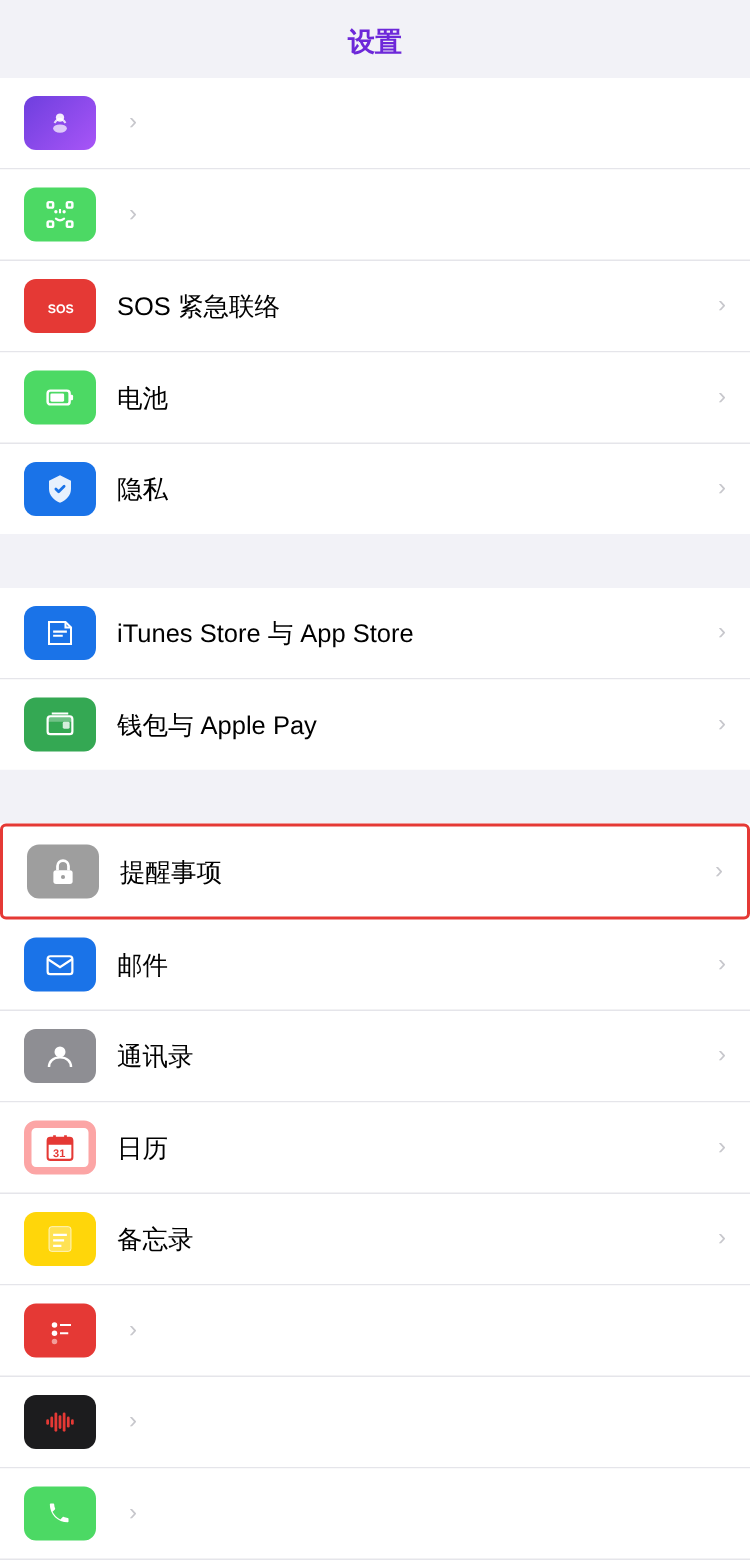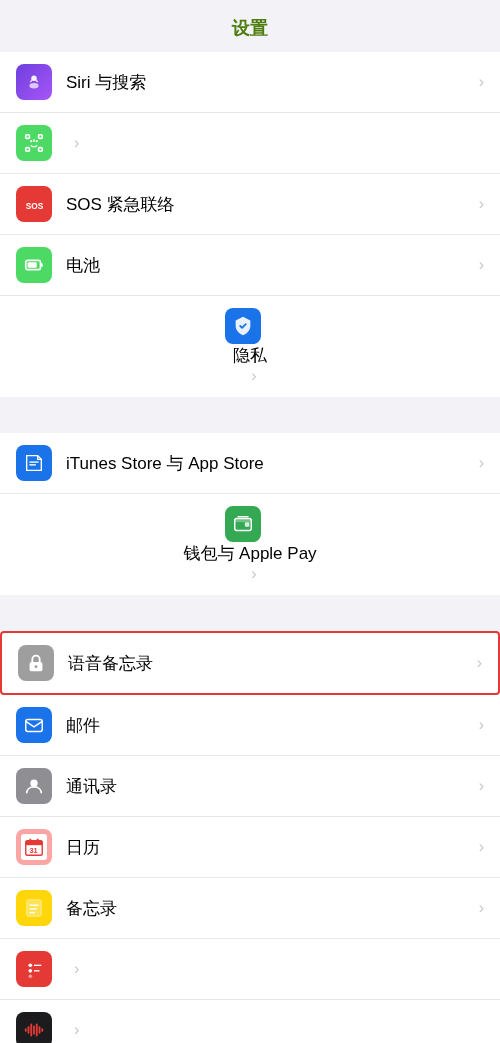--- a/index.html
+++ b/index.html
@@ -16,45 +16,44 @@
       color: #000;
       position: relative;
     }
 
     .page-title {
       text-align: center;
       font-size: 18px;
       font-weight: 600;
       padding: 16px 0 12px 0;
       background: #f2f2f7;
-      color: #4d7c0f;
+      color: #6d28d9;
     }
 
     .section {
       background: #fff;
       margin-bottom: 36px;
     }
 
     .settings-row {
       display: flex;
       align-items: center;
       padding: 12px 16px;
       border-bottom: 1px solid #e5e5ea;
       background: #fff;
       position: relative;
       cursor: pointer;
     }
 
     .settings-row:last-child {
       border-bottom: none;
-      flex-direction: column;
     }
 
     .icon-wrapper {
-      width: 36px;
+      width: 48px;
       height: 36px;
       border-radius: 8px;
       display: flex;
       align-items: center;
       justify-content: center;
       margin-right: 14px;
       flex-shrink: 0;
     }
 
     .icon-siri { background: linear-gradient(135deg, #6e3fde, #a855f7); }
@@ -100,21 +99,20 @@
 <div class="section">
 
   <div class="settings-row">
     <div class="icon-wrapper icon-siri">
       <svg class="icon-svg" viewBox="0 0 24 24" fill="none">
         <circle cx="12" cy="8" r="3" fill="white" opacity="0.9"></circle>
         <ellipse cx="12" cy="16" rx="5" ry="3" fill="white" opacity="0.7"></ellipse>
         <path d="M8 12 Q12 6 16 12" stroke="white" stroke-width="1.5" fill="none" opacity="0.8"></path>
       </svg>
     </div>
-    <span class="row-label">Siri 与搜索</span>
     <span class="chevron">›</span>
   </div>
 
   <div class="settings-row">
     <div class="icon-wrapper icon-faceid">
       <svg class="icon-svg" viewBox="0 0 24 24" fill="none">
         <rect x="3" y="3" width="4" height="4" rx="1" stroke="white" stroke-width="1.8" fill="none"></rect>
         <rect x="17" y="3" width="4" height="4" rx="1" stroke="white" stroke-width="1.8" fill="none"></rect>
         <rect x="3" y="17" width="4" height="4" rx="1" stroke="white" stroke-width="1.8" fill="none"></rect>
         <rect x="17" y="17" width="4" height="4" rx="1" stroke="white" stroke-width="1.8" fill="none"></rect>
@@ -195,21 +193,21 @@
 <div class="section">
 
   <div class="settings-row row-highlighted" style="border:2.5px solid #e53935; margin:0; position:relative;">
     <div class="icon-wrapper icon-passwords" style="background:#9e9e9e;">
       <svg class="icon-svg" viewBox="0 0 24 24" fill="none">
         <rect x="5" y="11" width="14" height="10" rx="2" fill="white"></rect>
         <path d="M8 11 V8 A4 4 0 0 1 16 8 V11" stroke="white" stroke-width="2" fill="none"></path>
         <circle cx="12" cy="16" r="1.5" fill="#9e9e9e"></circle>
       </svg>
     </div>
-    <span class="row-label">语音备忘录</span>
+    <span class="row-label">提醒事项</span>
     <span class="chevron">›</span>
   </div>
 
   <div class="settings-row">
     <div class="icon-wrapper" style="background:#1a73e8;">
       <svg class="icon-svg" viewBox="0 0 24 24" fill="none">
         <rect x="3" y="6" width="18" height="13" rx="2" fill="none" stroke="white" stroke-width="1.6"></rect>
         <path d="M3 8 L12 14 L21 8" stroke="white" stroke-width="1.6" fill="none"></path>
       </svg>
     </div>

